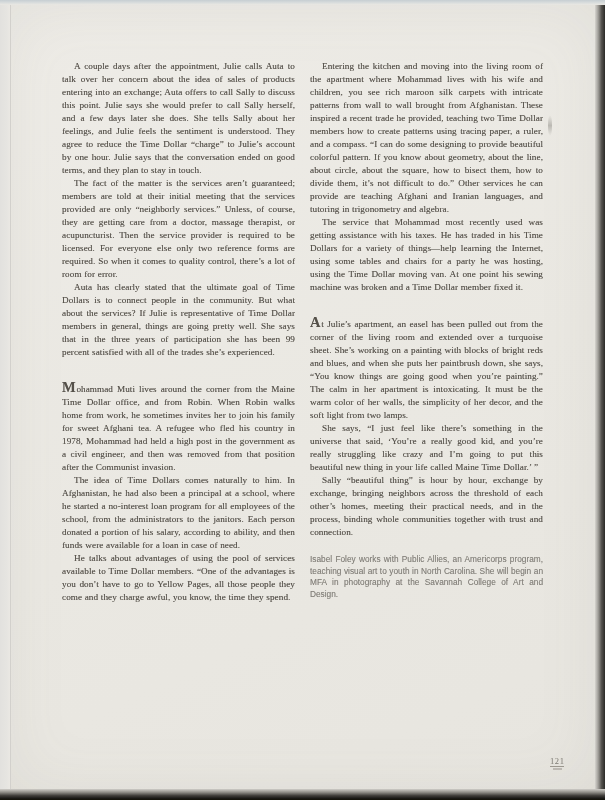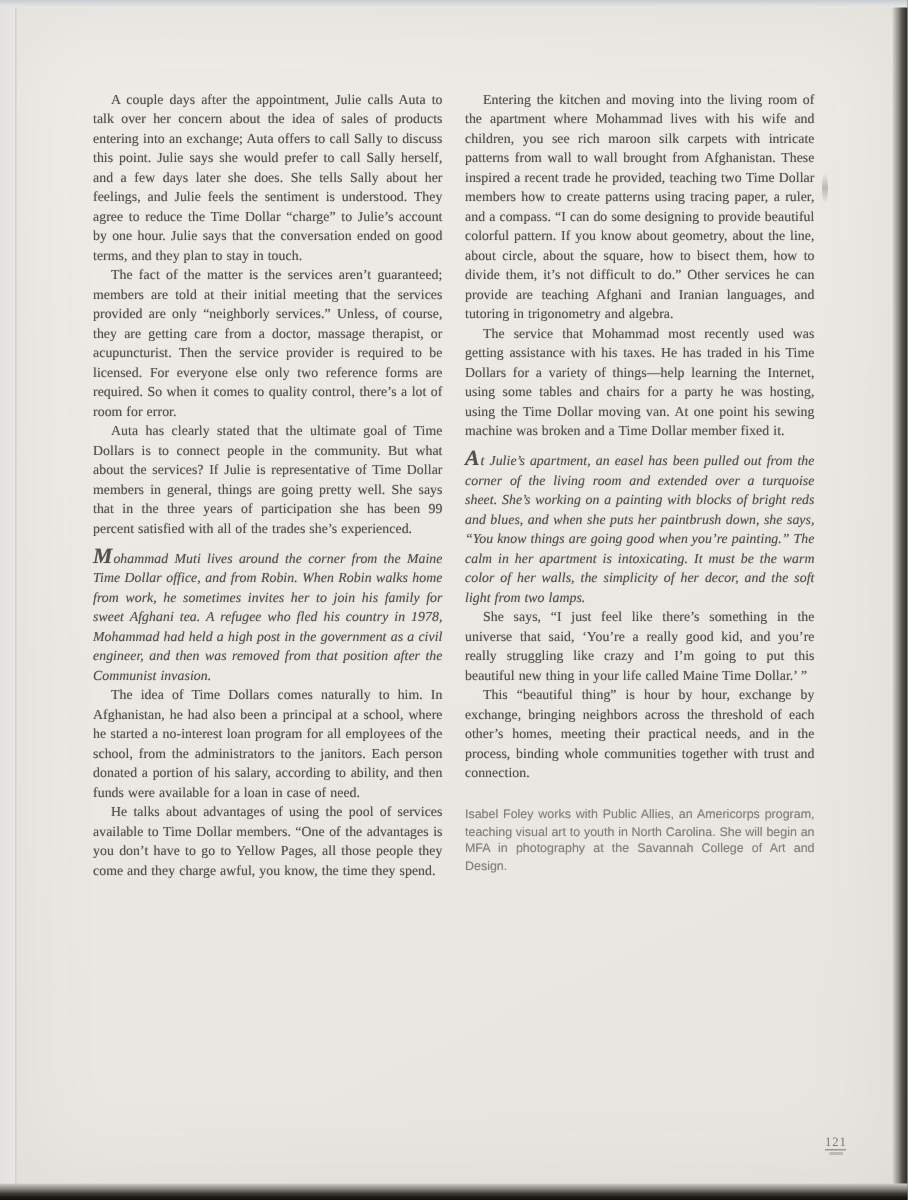--- a/index.html
+++ b/index.html
@@ -58,21 +58,21 @@
     font-size: 9.2px;
     line-height: 13px;
     text-align: justify;
     color: #55514a;
     text-shadow: 0 0 0.6px rgba(85,81,74,0.55);
     letter-spacing: 0.05px;
     word-spacing: 0.3px;
     hyphens: auto;
   }
   .indent { text-indent: 12px; }
-  .section { margin-top: 7px; font-style: italic; }
+  .section { margin-top: 24px; }
   .initial {
     font-weight: bold;
     font-size: 14.5px;
     line-height: 0;
     letter-spacing: 0.2px;
     margin-right: 0.5px;
   }
   .bios { margin-top: 15px; }
   .bio {
     margin: 0 0 9px 0;
@@ -133,21 +133,21 @@
       <p class="para section"><span class="initial">M</span><span>ohammad Muti lives around the corner from the Maine Time Dollar office, and from Robin. When Robin walks home from work, he sometimes invites her to join his family for sweet Afghani tea. A refugee who fled his country in 1978, Mohammad had held a high post in the government as a civil engineer, and then was removed from that position after the Communist invasion.</span></p>
       <p class="para indent">The idea of Time Dollars comes naturally to him. In Afghanistan, he had also been a principal at a school, where he started a no-interest loan program for all employees of the school, from the administrators to the janitors. Each person donated a portion of his salary, according to ability, and then funds were available for a loan in case of need.</p>
       <p class="para indent">He talks about advantages of using the pool of services available to Time Dollar members. “One of the advantages is you don’t have to go to Yellow Pages, all those people they come and they charge awful, you know, the time they spend.</p>
     </div>
 
     <div class="col">
       <p class="para indent">Entering the kitchen and moving into the living room of the apartment where Mohammad lives with his wife and children, you see rich maroon silk carpets with intricate patterns from wall to wall brought from Afghanistan. These inspired a recent trade he provided, teaching two Time Dollar members how to create patterns using tracing paper, a ruler, and a compass. “I can do some designing to provide beautiful colorful pattern. If you know about geometry, about the line, about circle, about the square, how to bisect them, how to divide them, it’s not difficult to do.” Other services he can provide are teaching Afghani and Iranian languages, and tutoring in trigonometry and algebra.</p>
       <p class="para indent">The service that Mohammad most recently used was getting assistance with his taxes. He has traded in his Time Dollars for a variety of things—help learning the Internet, using some tables and chairs for a party he was hosting, using the Time Dollar moving van. At one point his sewing machine was broken and a Time Dollar member fixed it.</p>
       <p class="para section"><span class="initial">A</span><span>t Julie’s apartment, an easel has been pulled out from the corner of the living room and extended over a turquoise sheet. She’s working on a painting with blocks of bright reds and blues, and when she puts her paintbrush down, she says, “You know things are going good when you’re painting.” The calm in her apartment is intoxicating. It must be the warm color of her walls, the simplicity of her decor, and the soft light from two lamps.</span></p>
       <p class="para indent">She says, “I just feel like there’s something in the universe that said, ‘You’re a really good kid, and you’re really struggling like crazy and I’m going to put this beautiful new thing in your life called Maine Time Dollar.’ ”</p>
-      <p class="para indent">This “beautiful thing” is hour by hour, exchange by exchange, bringing neighbors across the threshold of each other’s homes, meeting their practical needs, and in the process, binding whole communities together with trust and connection.</p>
+      <p class="para indent">Sally “beautiful thing” is hour by hour, exchange by exchange, bringing neighbors across the threshold of each other’s homes, meeting their practical needs, and in the process, binding whole communities together with trust and connection.</p>
 
       <div class="bios">
         <p class="bio">Isabel Foley works with Public Allies, an Americorps program, teaching visual art to youth in North Carolina. She will begin an MFA in photography at the Savannah College of Art and Design.</p>
       </div>
     </div>
   </div>
 
   <div class="smudge"></div>
 
   <div class="folio">

